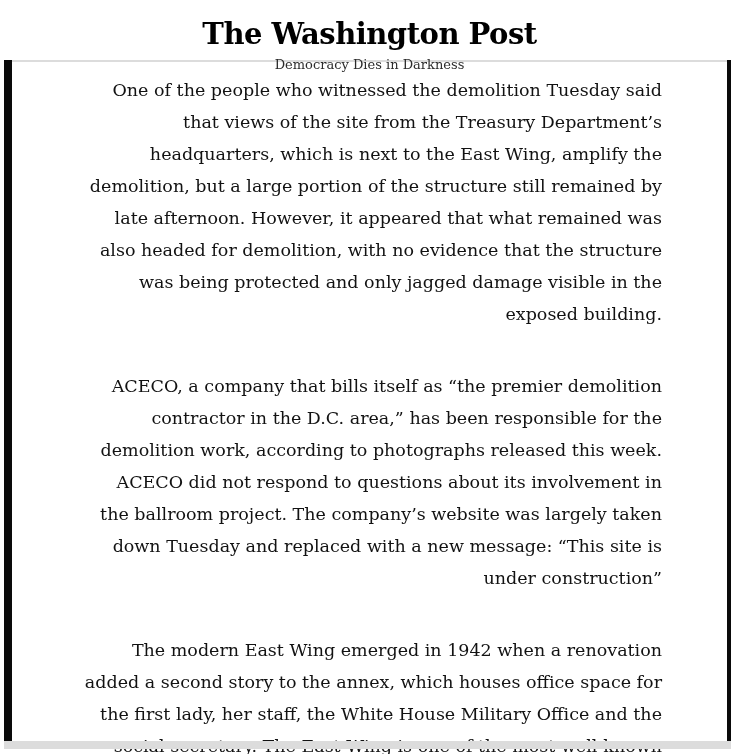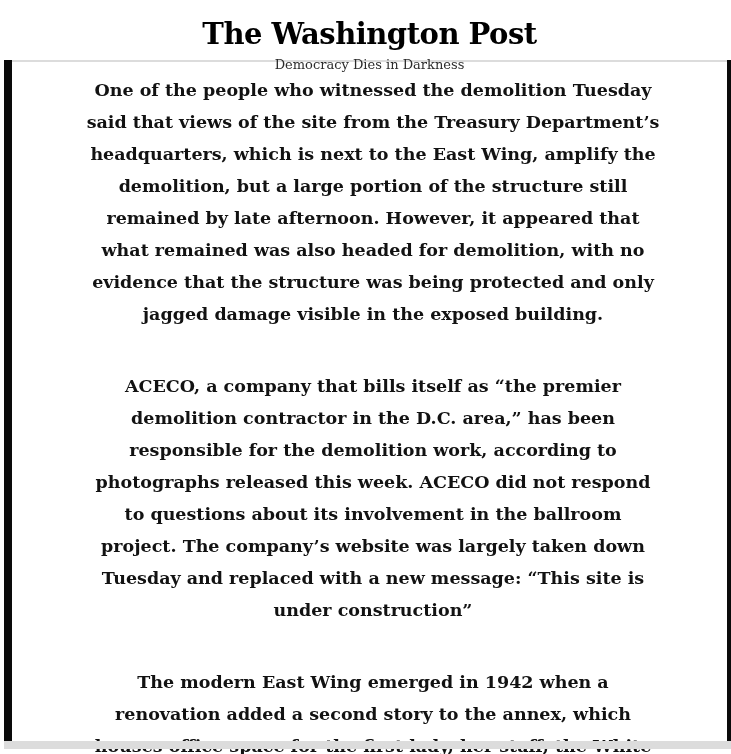--- a/index.html
+++ b/index.html
@@ -48,22 +48,21 @@
     position:absolute;
     top:62px;
     left:72px;
     width:594px;
     color:var(--text);
     font-size:17.5px;
     line-height:32px;
   }
   .article p{
     margin:0 0 32px 0;
-    text-align:center;
-    font-weight:bold;
+    text-align:right;
   }
 
   .bottom-rule{
     position:absolute;
     left:0;
     top:737px;
     width:731px;
     height:2px;
     background:var(--rule);
   }

